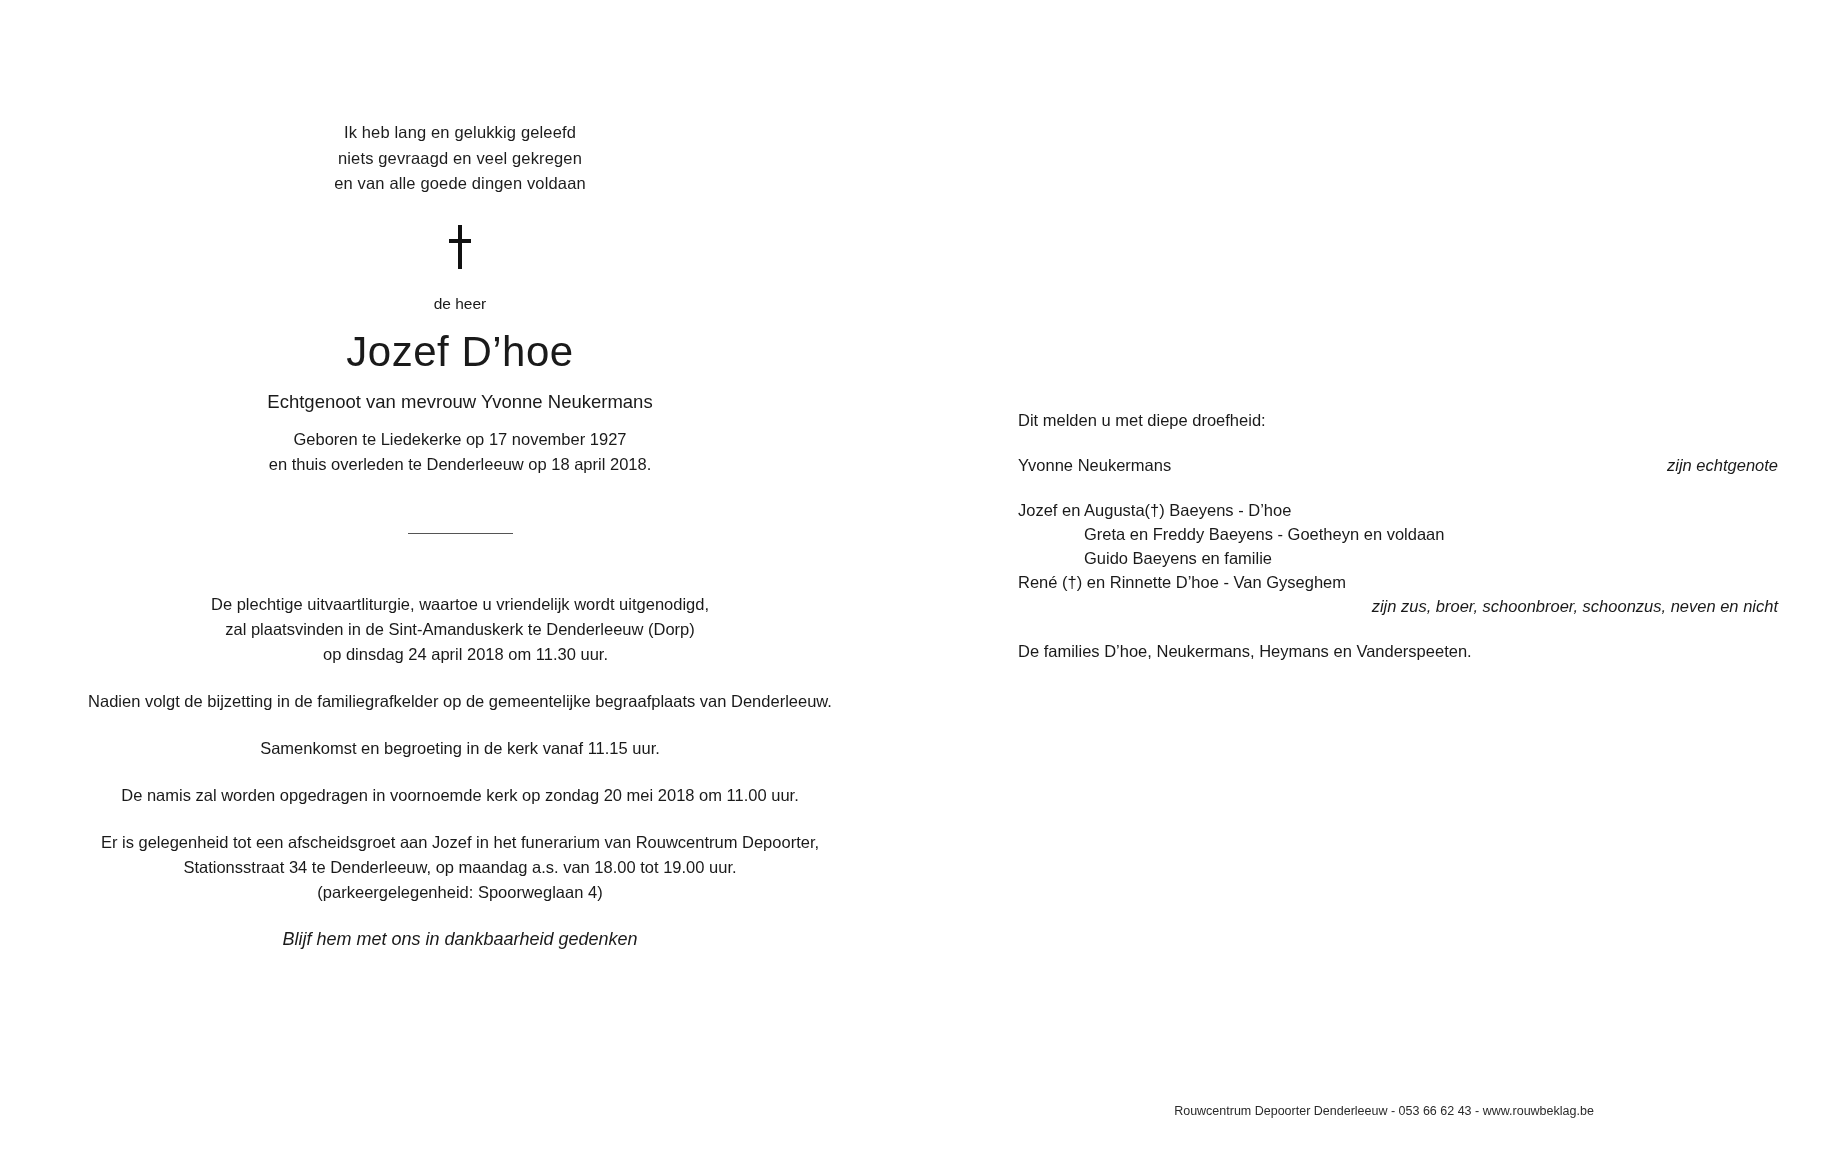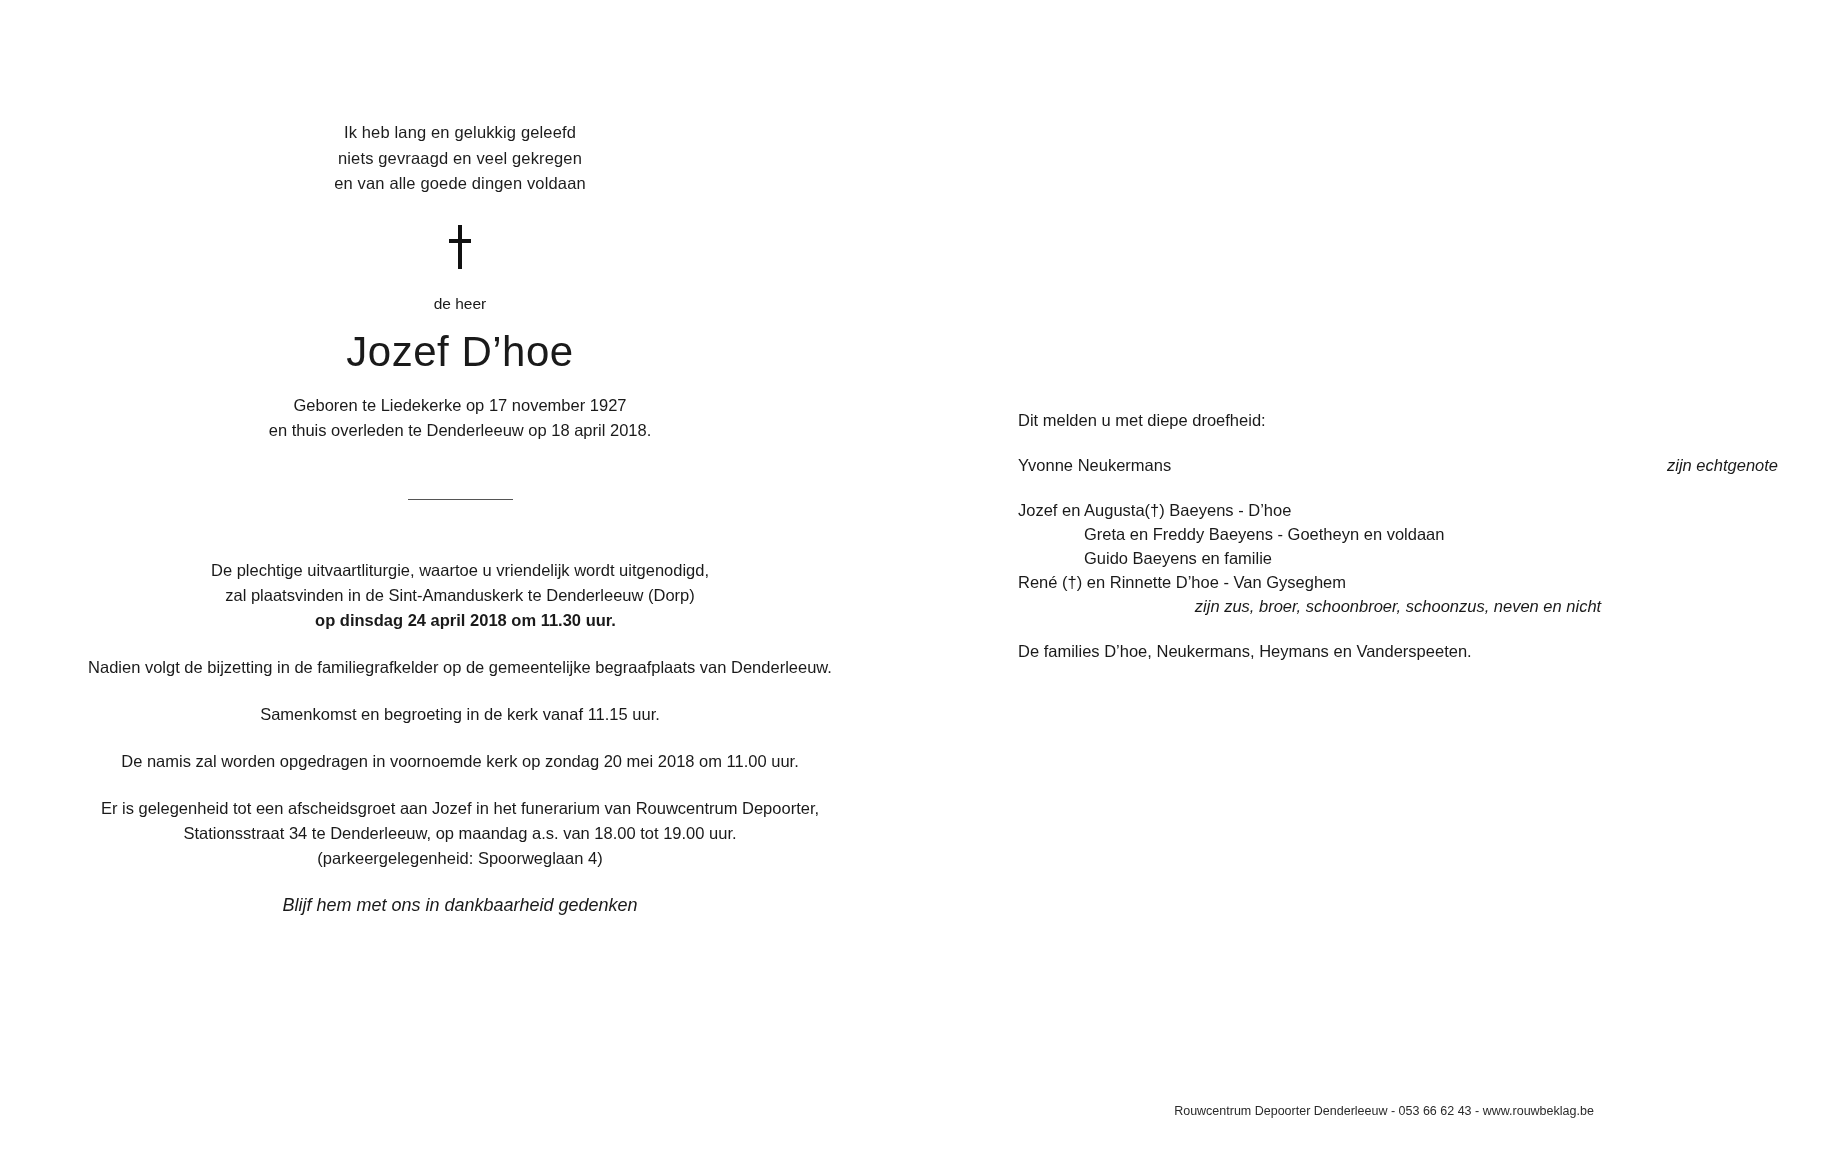--- a/index.html
+++ b/index.html
@@ -100,21 +100,21 @@
 
   .service {
     margin-top: 58px;
     font-size: 16.5px;
     line-height: 25px;
   }
   .service p {
     margin: 0 0 22px 0;
   }
   .service p:last-child { margin-bottom: 0; }
-  .service .bold { font-weight: bold; margin-left: 11px; }
+  .service .bold { font-weight: normal; margin-left: 11px; }
   .closing {
     margin-top: 14px;
     font-style: italic;
     font-size: 18px;
   }
 
   
   .right-col {
     position: absolute;
     left: 1018px;
@@ -134,21 +134,21 @@
   .indent-1 { padding-left: 46px; }
   .indent-2 { padding-left: 66px; }
 
   .role {
     position: absolute;
     right: 0;
     font-style: italic;
     white-space: nowrap;
   }
   .role-inline {
-    text-align: center;
+    text-align: right;
     font-style: italic;
     display: block;
   }
   .r-para-wrap {
     line-height: 25px;
   }
 
   .footer {
     position: absolute;
     left: 1004px;
@@ -169,20 +169,21 @@
     <div class="poem">
       <div>Ik heb lang en gelukkig geleefd</div>
       <div>niets gevraagd en veel gekregen</div>
       <div>en van alle goede dingen voldaan</div>
     </div>
 
     <div class="cross"></div>
 
     <div class="deheer">de heer</div>
     <div class="name">Jozef D’hoe</div>
+    <div class="spouse">Echtgenoot van mevrouw Yvonne Neukermans</div>
 
     <div class="dates">
       <div>Geboren te Liedekerke op 17 november 1927</div>
       <div>en thuis overleden te Denderleeuw op 18 april 2018.</div>
     </div>
 
     <div class="rule"></div>
 
     <div class="service">
       <p>

